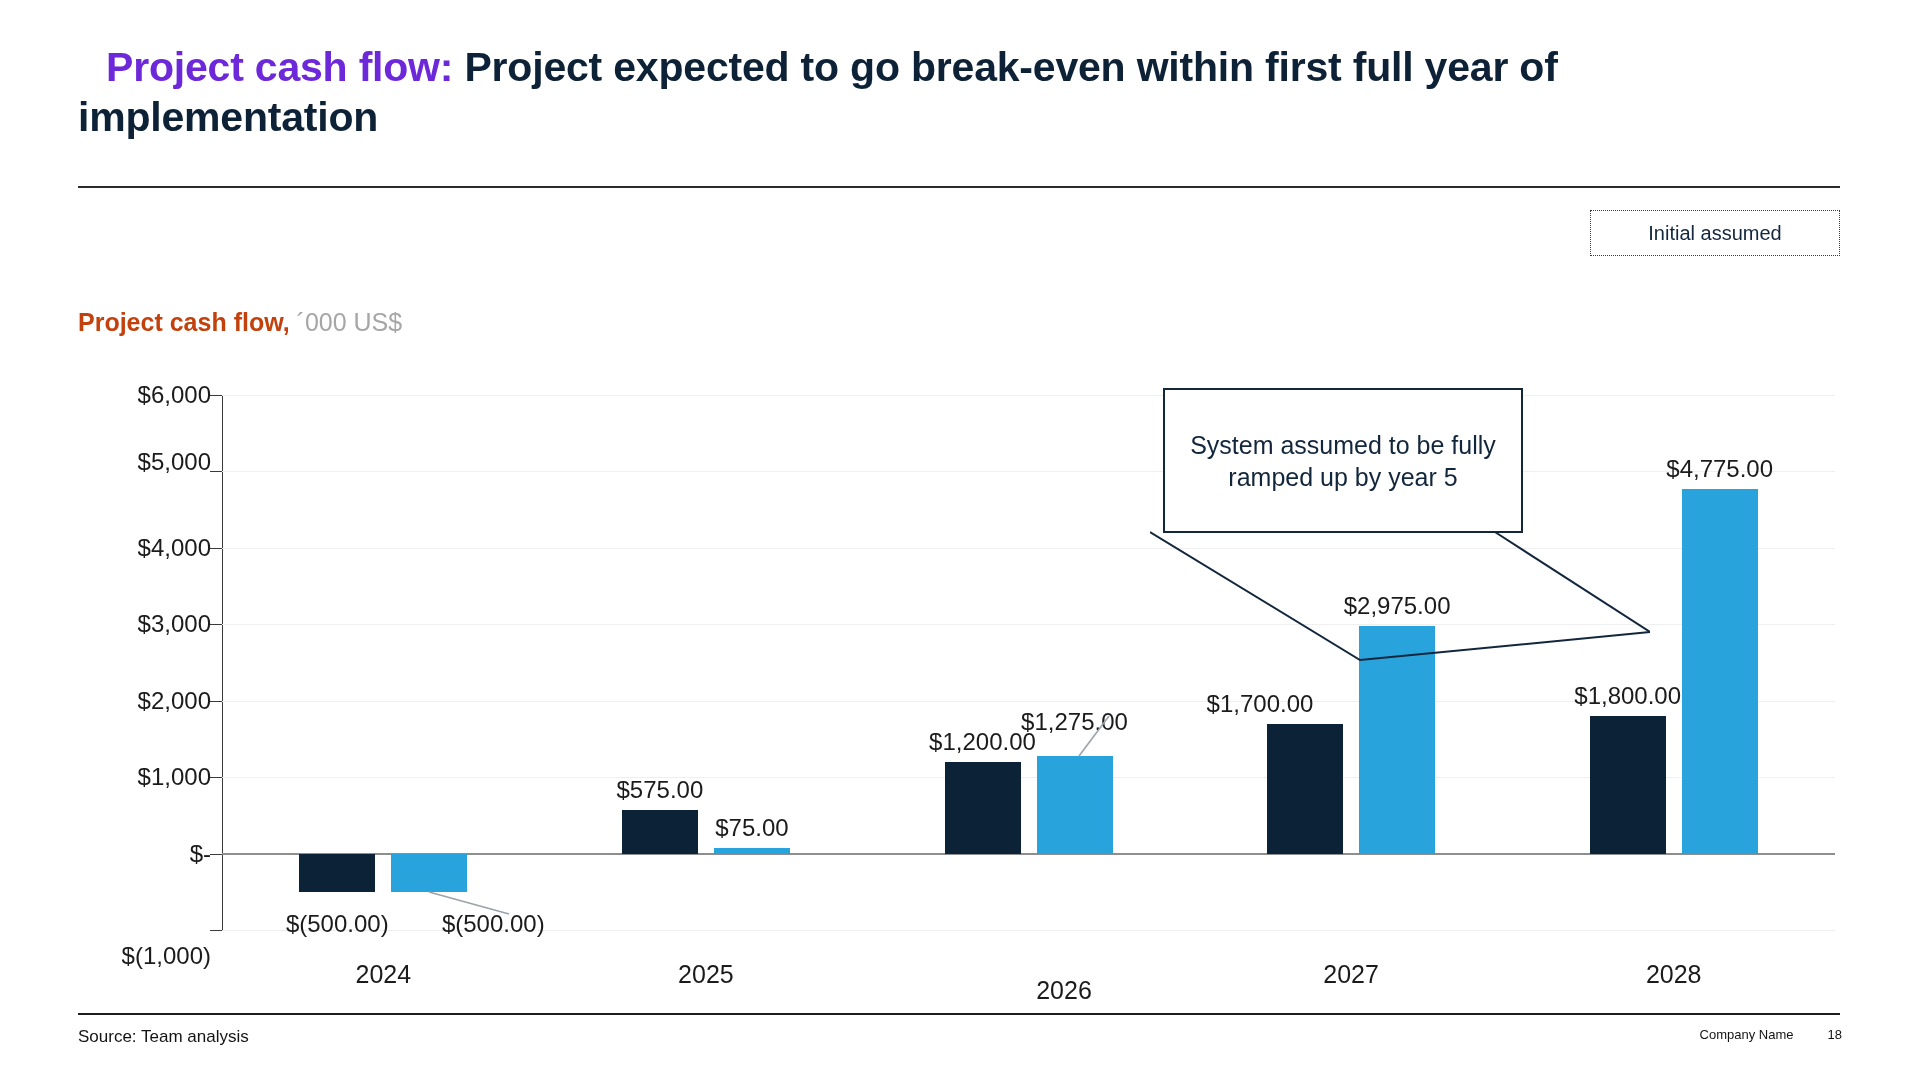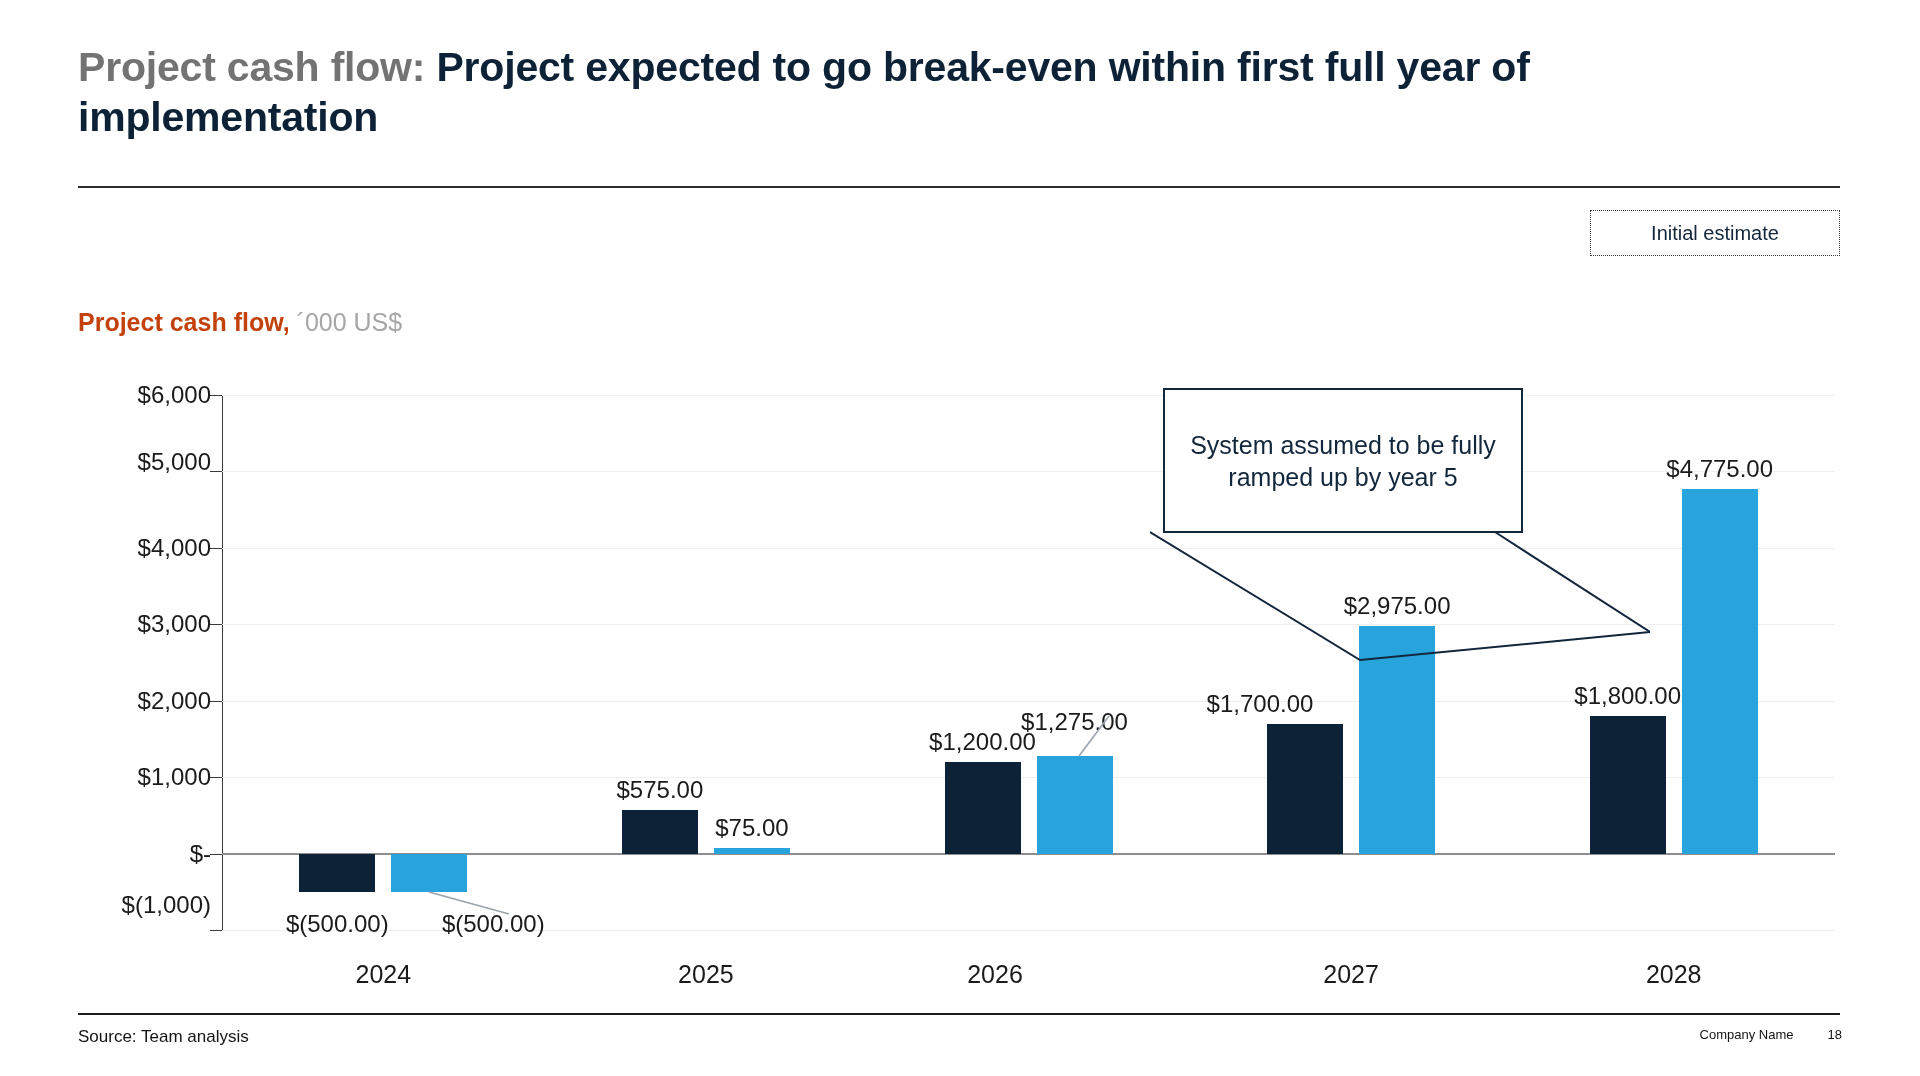--- a/index.html
+++ b/index.html
@@ -24,21 +24,21 @@
     top: 42px;
     width: 1762px;
   }
   .slide-title {
     font-size: 41px;
     font-weight: bold;
     line-height: 1.22;
     color: #0d2236;
     letter-spacing: -0.2px;
   }
-  .title-accent { color: #737373; }
+  .title-accent { color: #6d28d9; margin-left: 28px; }
   .title-rule {
     position: absolute;
     left: 78px;
     top: 186px;
     width: 1762px;
     height: 2px;
     background: #2b2b2b;
   }
 
   
@@ -211,21 +211,21 @@
 <div class="slide">
 
   <div class="title-block">
     <div class="slide-title">
       <span class="title-accent">Project cash flow:</span><span> Project expected to go break-even within first full year of implementation</span>
     </div>
   </div>
   <div class="title-rule"></div>
 
   <div class="estimate-badge">
-    <span>Initial estimate</span>
+    <span>Initial assumed</span>
   </div>
 
   <div class="chart-subtitle">
     <span class="bold">Project cash flow,</span><span class="muted"> ´000 US$</span>
   </div>
 
   <div class="chart-area">
     <div class="plot" id="plot">
       <div class="yaxis-line"></div>
     <div class="gridline" style="top: 0px;"></div>
@@ -271,24 +271,24 @@
           <line x1="2" y1="42" x2="32" y2="2" stroke="#9aa3ab" stroke-width="1.6"></line>
         </svg>
       </div>
   <div class="ylabel" style="top: 10px;">$6,000</div>
       <div class="ylabel" style="top: 77px; text-align: right;">$5,000</div>
       <div class="ylabel" style="top: 162.857px;">$4,000</div>
       <div class="ylabel" style="top: 239.286px;">$3,000</div>
       <div class="ylabel" style="top: 315.714px;">$2,000</div>
       <div class="ylabel" style="top: 392.143px;">$1,000</div>
       <div class="ylabel" style="top: 468.571px;">$-</div>
-      <div class="ylabel" style="top: 520px;">$(1,000)</div>
+      <div class="ylabel" style="top: 571px;">$(1,000)</div>
       <div class="xlabel" style="left: 305.3px;">2024</div>
       <div class="xlabel" style="left: 627.9px;">2025</div>
-      <div class="xlabel" style="left: 917px;">2026</div>
+      <div class="xlabel" style="left: 986px; margin-top: 16px;">2026</div>
       <div class="xlabel" style="left: 1273.1px;">2027</div>
       <div class="xlabel" style="left: 1595.7px;">2028</div>
     </div>
 
   <svg class="callout-tail" viewBox="0 0 500 150">
     <polyline points="0,12 210,140 500,112" fill="none" stroke="#12263c" stroke-width="2"></polyline>
     <polyline points="345,12 500,112" fill="none" stroke="#12263c" stroke-width="2"></polyline>
   </svg>
   <div class="callout">
     <span>System assumed to be fully ramped up by year 5</span>

